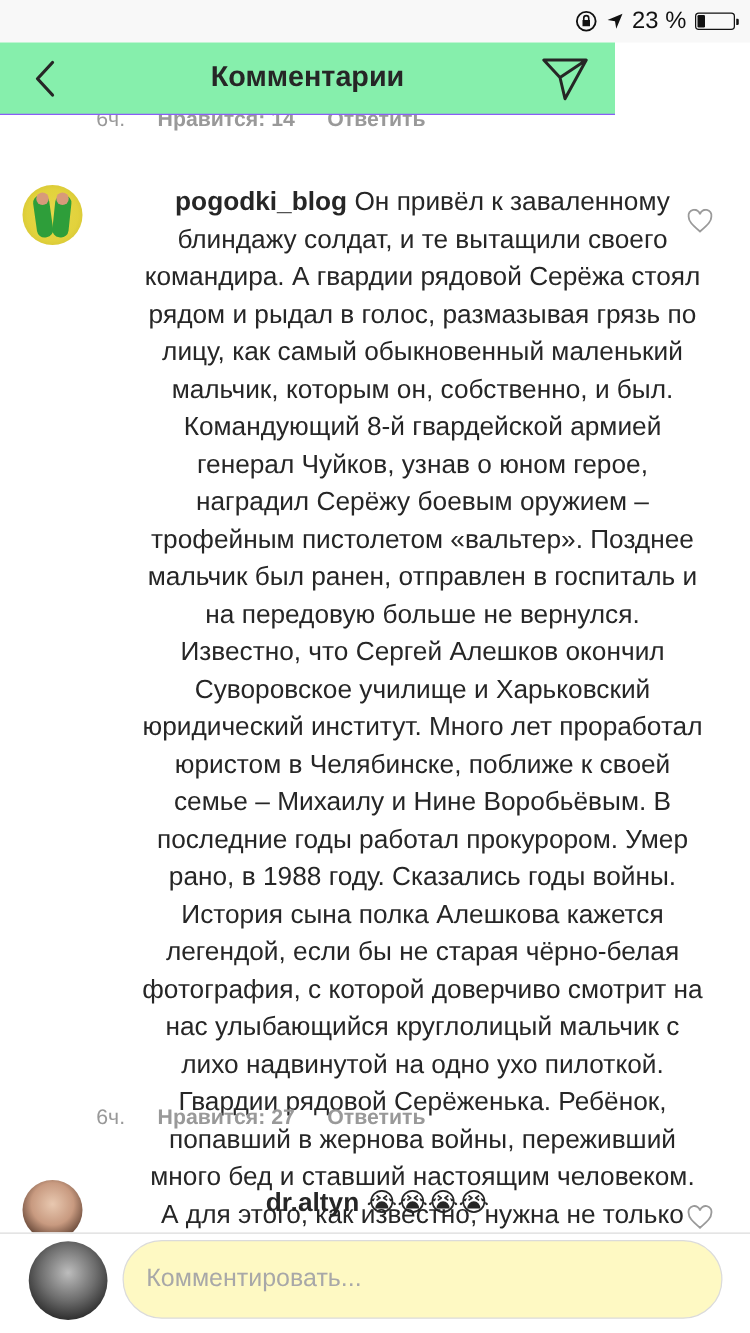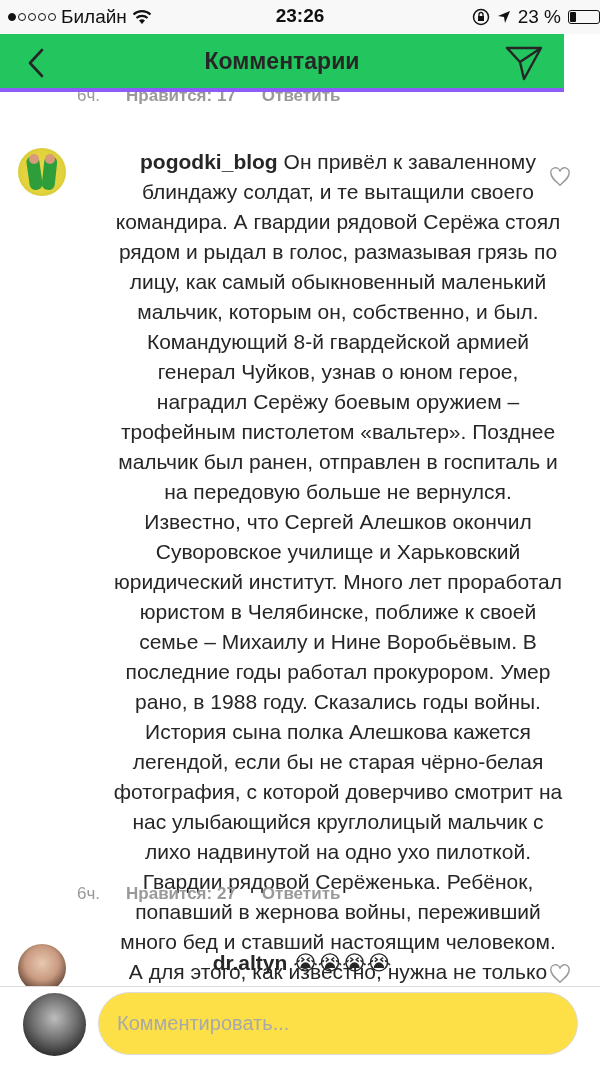--- a/index.html
+++ b/index.html
@@ -5,26 +5,26 @@
   * { box-sizing: border-box; margin: 0; padding: 0; }
   html, body { width: 600px; height: 1066px; overflow: hidden; background: #ffffff; }
   body { font-family: "Liberation Sans", "DejaVu Sans", sans-serif; color: #262626; position: relative; }
 
   .status-bar { position: absolute; top: 0; left: 0; width: 600px; height: 34px; background: #f8f8f8; font-size: 19px; color: #111; }
   .status-bar .left { position: absolute; left: 8px; top: 6px; display: flex; align-items: center; gap: 5px; }
   .dots { display: flex; gap: 2px; align-items: center; }
   .dot { width: 8px; height: 8px; border-radius: 50%; border: 1px solid #111; }
   .dot.full { background: #111; }
   .status-bar .center { position: absolute; left: 0; right: 0; top: 5px; text-align: center; font-weight: bold; font-size: 19px; }
-  .status-bar .right { position: absolute; right: 0; top: 6px; display: flex; align-items: center; gap: 7px; }
+  .status-bar .right { position: absolute; right: 12px; top: 6px; display: flex; align-items: center; gap: 7px; }
   .battery { width: 32px; height: 14px; border: 1px solid #111; border-radius: 3px; position: relative; padding: 1px; }
   .battery .lvl { height: 100%; background: #111; border-radius: 1px; }
   .battery::after { content: ""; position: absolute; right: -4px; top: 4px; width: 2px; height: 5px; background: #111; border-radius: 0 1px 1px 0; }
 
-  .nav-bar { position: absolute; top: 34px; left: 0; width: 564px; height: 58px; background: #22c55e; border-bottom: 4px solid #8b5cf6; z-index: 5; }
+  .nav-bar { position: absolute; top: 34px; left: 0; width: 492px; height: 58px; background: #86efac; border-bottom: 1px solid #8b5cf6; z-index: 5; }
   .nav-bar .back { position: absolute; left: 22px; top: 12px; width: 30px; height: 34px; cursor: pointer; }
   .nav-bar .title { position: absolute; left: 0; right: 0; top: 14px; text-align: center; font-size: 23px; font-weight: bold; color: #262626; }
   .nav-bar .send { position: absolute; right: 20px; top: 10px; width: 40px; height: 38px; cursor: pointer; }
 
   .scroll { position: absolute; top: 92px; left: 0; width: 600px; height: 894px; overflow: hidden; text-align: center; }
 
   .meta { display: flex; gap: 26px; font-size: 17px; color: #999999; font-weight: bold; }
   .meta .time { font-weight: normal; }
   .meta span { cursor: default; }
   .meta .reply, .meta .likes { cursor: pointer; }
@@ -42,43 +42,27 @@
   .text { position: absolute; left: 77px; width: 450px; font-size: 21px; line-height: 30px; color: #262626; }
   .username { font-weight: bold; }
   .para { display: block; }
 
   .heart { position: absolute; width: 22px; height: 20px; cursor: pointer; }
 
   .c2-avatar { left: 18px; top: 852px; background: radial-gradient(circle at 50% 40%, #e8c8b0 0%, #c89a80 45%, #6a4a3a 75%, #e0dcd8 100%); }
 
   .input-bar { position: absolute; top: 986px; left: 0; width: 600px; height: 80px; background: #fff; border-top: 1px solid #dbdbdb; }
   .input-bar .me { position: absolute; left: 23px; top: 6px; width: 63px; height: 63px; border-radius: 50%; background: radial-gradient(circle at 50% 40%, #bdbdbd 0%, #6e6e6e 45%, #1e1e1e 85%); }
-  .input-bar .field { position: absolute; left: 98px; top: 5px; width: 480px; height: 63px; border: 1px solid #dbdbdb; border-radius: 32px; padding: 0 18px; font-family: "Liberation Sans", sans-serif; font-size: 20px; color: #262626; outline: none; background: #fde047; }
+  .input-bar .field { position: absolute; left: 98px; top: 5px; width: 480px; height: 63px; border: 1px solid #dbdbdb; border-radius: 32px; padding: 0 18px; font-family: "Liberation Sans", sans-serif; font-size: 20px; color: #262626; outline: none; background: #fef9c3; }
   .input-bar .field::placeholder { color: #a8a8a8; }
 </style>
 </head>
 <body>
 
 <div class="status-bar">
-  <div class="left">
-    <div class="dots">
-      <span class="dot full"></span>
-        <span class="dot"></span>
-        <span class="dot"></span>
-        <span class="dot"></span>
-        <span class="dot"></span>
-    </div>
-    <span>Билайн</span>
-    <svg width="20" height="16" viewBox="0 0 20 16">
-      <path d="M10 15 L7 11.5 A4.5 4.5 0 0 1 13 11.5 Z" fill="#111"></path>
-      <path d="M4.5 9 A8 8 0 0 1 15.5 9" stroke="#111" stroke-width="2.2" fill="none"></path>
-      <path d="M1.5 5.5 A12.5 12.5 0 0 1 18.5 5.5" stroke="#111" stroke-width="2.2" fill="none"></path>
-    </svg>
-  </div>
-  <div class="center">23:26</div>
   <div class="right">
     <svg width="18" height="18" viewBox="0 0 18 18">
       <circle cx="9" cy="9" r="7.5" stroke="#111" stroke-width="1.5" fill="none"></circle>
       <rect x="6" y="8" width="6" height="5" fill="#111"></rect>
       <path d="M7 8 V6.5 A2 2 0 0 1 11 6.5 V8" stroke="#111" stroke-width="1.3" fill="none"></path>
     </svg>
     <svg width="14" height="14" viewBox="0 0 14 14">
       <path d="M13 1 L1 6 L7 7 L8 13 Z" fill="#111"></path>
     </svg>
     <span>23 %</span>
@@ -95,21 +79,21 @@
   <div class="title">Комментарии</div>
   <svg class="send" viewBox="0 0 40 38">
     <path d="M3 4 L37 4 L20 35 L16 18 Z M16 18 L37 4" stroke="#262626" stroke-width="2.4" fill="none" stroke-linejoin="round"></path>
   </svg>
 </div>
 
 <div class="scroll">
 
   <div class="meta meta-top">
     <span class="time">6ч.</span>
-    <span class="likes">Нравится: 17</span>
+    <span class="likes">Нравится: 14</span>
     <span class="reply">Ответить</span>
   </div>
 
   <div class="comment" style="top:0;">
     <div class="avatar c1-avatar">
       <div class="kid a"></div>
         <div class="kid b"></div>
       <div class="head" style="left:11px;"></div>
         <div class="head" style="left:27px;"></div>
     </div>

